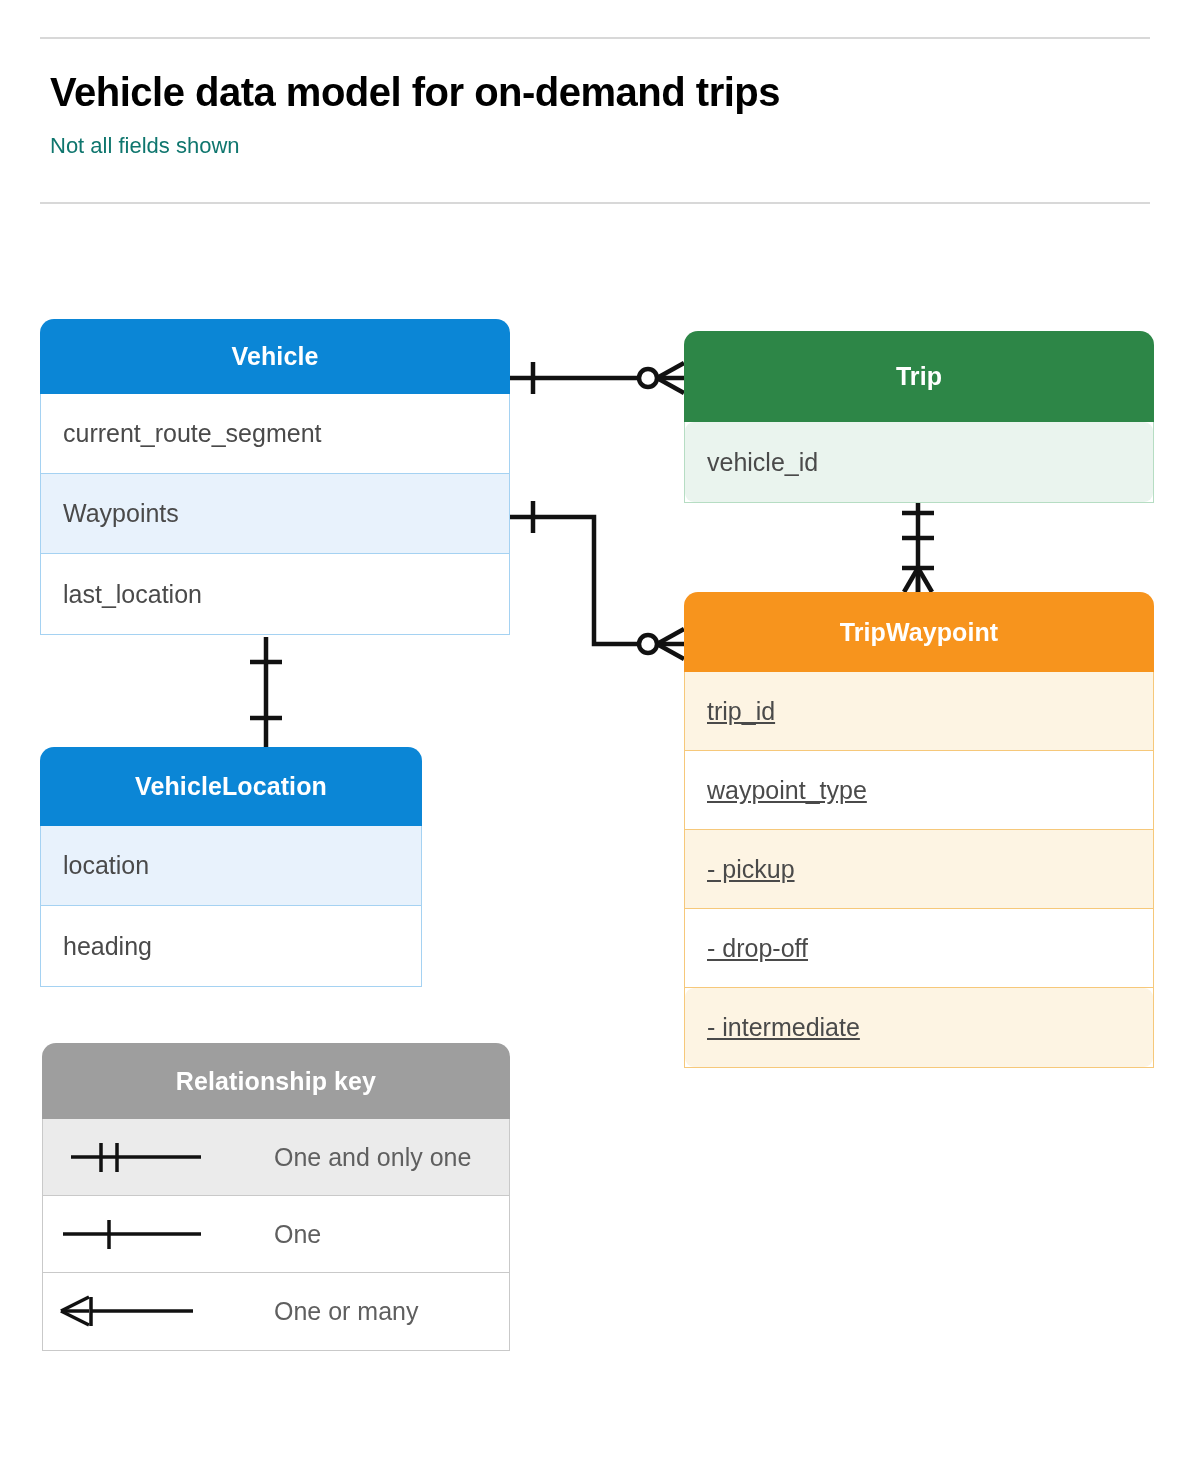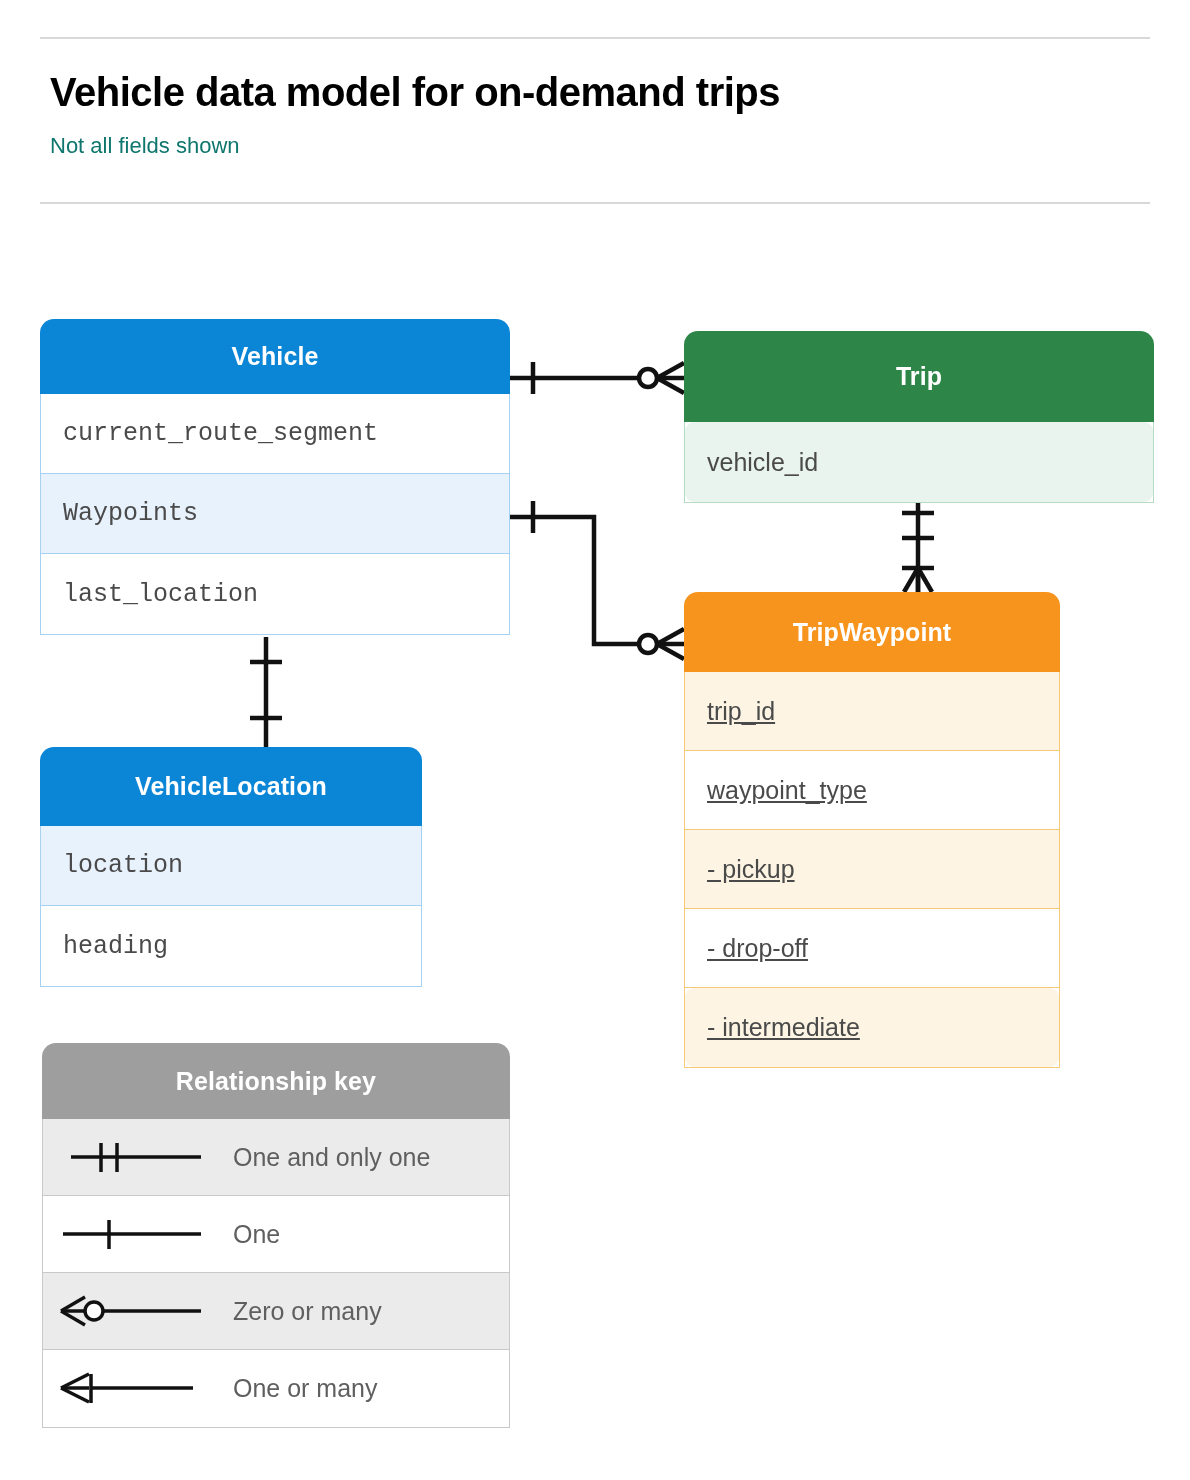--- a/index.html
+++ b/index.html
@@ -74,58 +74,58 @@
     font-size: 25px;
     color: #4a4a4a;
     padding-left: 22px;
     border-bottom: 1.5px solid;
   }
   .entity-row:last-child { border-bottom: none; border-radius: 9px; }
 
   
   .theme-blue .entity-header { background: #0b86d6; }
   .theme-blue .entity-rows   { border-color: #a5d2f2; }
-  .theme-blue .entity-row    { border-bottom-color: #a5d2f2; font-family: Liberation Mono, monospace; }
+  .theme-blue .entity-row    { border-bottom-color: #a5d2f2; }
   .theme-blue .row-alt       { background: #e8f2fc; }
   .theme-blue .row-plain     { background: #ffffff; }
 
   
   .theme-green .entity-header { background: #2d8647; }
   .theme-green .entity-rows   { border-color: #b6ddc3; }
   .theme-green .entity-row    { border-bottom-color: #b6ddc3; }
   .theme-green .row-alt       { background: #eaf4ee; }
 
   
   .theme-orange .entity-header { background: #f7941d; }
   .theme-orange .entity-rows   { border-color: #f6c87a; }
   .theme-orange .entity-row    { border-bottom-color: #f6c87a; text-decoration: underline; }
   .theme-orange .row-alt       { background: #fdf4e3; }
   .theme-orange .row-plain     { background: #ffffff; }
 
   
   .theme-gray .entity-header { background: #9e9e9e; }
   .theme-gray .entity-rows   { border-color: #c9c9c9; }
-  .theme-gray .entity-row    { border-bottom-color: #c9c9c9; }
+  .theme-gray .entity-row    { border-bottom-color: #c9c9c9; gap: 41px; }
   .theme-gray .row-alt       { background: #ebebeb; }
   .theme-gray .row-plain     { background: #ffffff; }
 
   
   #entity-vehicle           { left: 40px;  top: 319px;  width: 470px; }
   #entity-vehicle .entity-header { height: 75px; }
   #entity-vehicle .entity-row    { height: 80px; }
 
   #entity-vehiclelocation   { left: 40px;  top: 747px;  width: 382px; }
   #entity-vehiclelocation .entity-header { height: 79px; }
   #entity-vehiclelocation .entity-row    { height: 80px; }
 
   #entity-trip              { left: 684px; top: 331px;  width: 470px; }
   #entity-trip .entity-header { height: 91px; }
   #entity-trip .entity-row    { height: 80px; }
 
-  #entity-tripwaypoint      { left: 684px; top: 592px;  width: 376px; }
+  #entity-tripwaypoint      { left: 684px; top: 592px;  width: 470px; }
   #entity-tripwaypoint .entity-header { height: 80px; }
   #entity-tripwaypoint .entity-row    { height: 79px; }
 
   #legend-box               { left: 42px;  top: 1043px; width: 468px; }
   #legend-box .entity-header { height: 76px; font-size: 25px; }
   #legend-box .entity-row    { height: 77px; padding-left: 0; }
 
   .legend-symbol {
     width: 190px;
     height: 100%;
@@ -251,34 +251,20 @@
         <svg width="190" height="77" viewBox="0 0 190 77" xmlns="http://www.w3.org/2000/svg">
           <g stroke="#111111" stroke-width="3.5" fill="none">
             <line x1="20" y1="38" x2="158" y2="38"></line>
             <line x1="66" y1="24" x2="66" y2="53"></line>
           </g>
         </svg>
       </div>
       <div class="legend-label">One</div>
     </div>
 
-    <div class="entity-row row-alt">
-      <div class="legend-symbol">
-        <svg width="190" height="77" viewBox="0 0 190 77" xmlns="http://www.w3.org/2000/svg">
-          <g stroke="#111111" stroke-width="3.5" fill="none">
-            <line x1="18" y1="38" x2="42" y2="24"></line>
-            <line x1="18" y1="38" x2="42" y2="52"></line>
-            <line x1="18" y1="38" x2="42" y2="38"></line>
-            <circle cx="51" cy="38" r="9" fill="#ffffff"></circle>
-            <line x1="60" y1="38" x2="158" y2="38"></line>
-          </g>
-        </svg>
-      </div>
-      <div class="legend-label">Zero or many</div>
-    </div>
 
     <div class="entity-row row-plain">
       <div class="legend-symbol">
         <svg width="190" height="77" viewBox="0 0 190 77" xmlns="http://www.w3.org/2000/svg">
           <g stroke="#111111" stroke-width="3.5" fill="none">
             <line x1="18" y1="38" x2="46" y2="24"></line>
             <line x1="18" y1="38" x2="46" y2="52"></line>
             <line x1="18" y1="38" x2="46" y2="38"></line>
             <line x1="48" y1="24" x2="48" y2="53"></line>
             <line x1="48" y1="38" x2="150" y2="38"></line>

